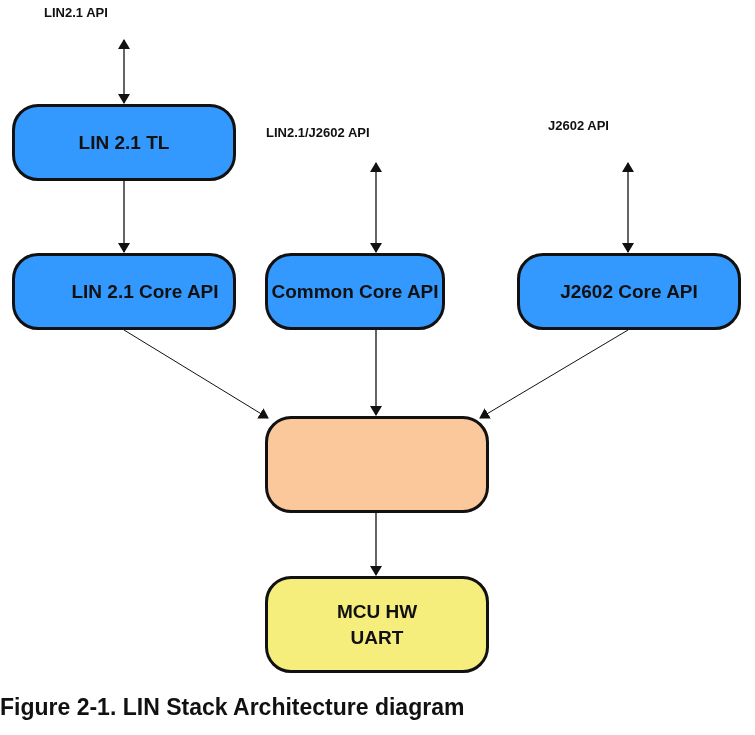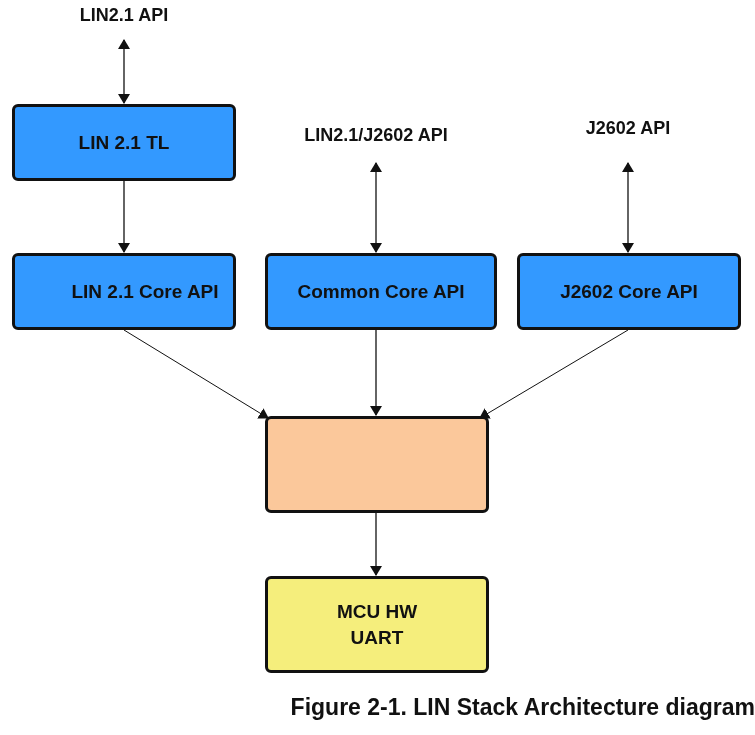--- a/index.html
+++ b/index.html
@@ -1,26 +1,26 @@
 <!DOCTYPE html>
 <html><head>
 <meta charset="utf-8">
 <style>
   html, body { margin:0; padding:0; background:#ffffff; }
   body { width:755px; height:735px; position:relative; overflow:hidden;
          font-family:"Liberation Sans", sans-serif; font-weight:bold; color:#111; }
   svg.conn { position:absolute; left:0; top:0; }
-  .label { position:absolute; font-size:18px; white-space:nowrap; text-align:center; }
-  .box { position:absolute; box-sizing:border-box; border:3px solid #111; border-radius:6px;
+  .label { position:absolute; font-size:13px; white-space:nowrap; }
+  .box { position:absolute; box-sizing:border-box; border:3px solid #111; border-radius:26px;
          display:flex; align-items:center; justify-content:center; text-align:center;
          font-size:19px; line-height:26px; }
   .blue { background:#3399ff; }
   .peach { background:#fbc89b; }
   .yellow { background:#f5ee7c; }
-  .caption { position:absolute; left:0; width:755px; top:694px; text-align:right; font-size:23px; }
+  .caption { position:absolute; left:0; width:755px; top:694px; text-align:left; font-size:23px; }
 </style>
 </head>
 <body>
 
 <svg class="conn" width="755" height="735">
   <defs>
     <marker id="ah" markerWidth="10" markerHeight="12" refX="9" refY="6" orient="auto" markerUnits="userSpaceOnUse">
       <path d="M0,0 L10,6 L0,12 Z" fill="#111"></path>
     </marker>
     <marker id="ahs" markerWidth="10" markerHeight="12" refX="1" refY="6" orient="auto" markerUnits="userSpaceOnUse">
@@ -41,21 +41,21 @@
 <div class="label" style="left:266px; top:125px; width:220px;">LIN2.1/J2602 API</div>
 <div class="label" style="left:548px; top:118px; width:160px;">J2602 API</div>
 
 <div class="box blue" style="left:12px; top:104px; width:224px; height:77px;">
   <span>LIN 2.1 TL</span>
 </div>
 
 <div class="box blue" style="left:12px; top:253px; width:224px; height:77px;padding-left:42px;">
   <span>LIN 2.1 Core API</span>
 </div>
-<div class="box blue" style="left:265px; top:253px; width:232px; height:77px;">
+<div class="box blue" style="left:265px; top:253px; width:180px; height:77px;">
   <span>Common Core API</span>
 </div>
 <div class="box blue" style="left:517px; top:253px; width:224px; height:77px;">
   <span>J2602 Core API</span>
 </div>
 
 <div class="box peach" style="left:265px; top:416px; width:224px; height:97px; flex-direction:column;">
 </div>
 
 <div class="box yellow" style="left:265px; top:576px; width:224px; height:97px; flex-direction:column;">

